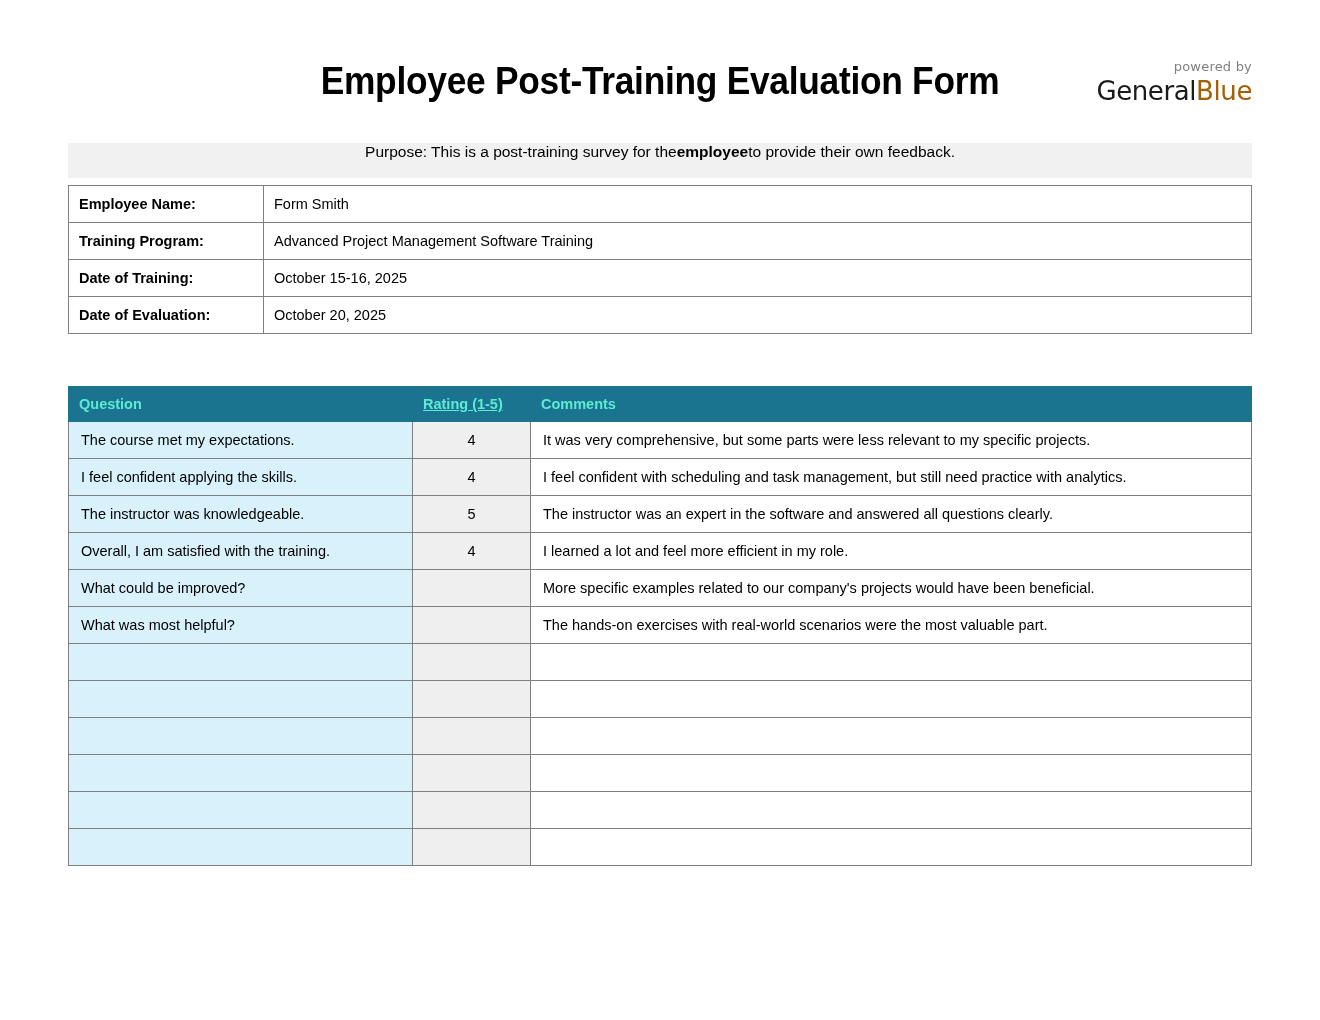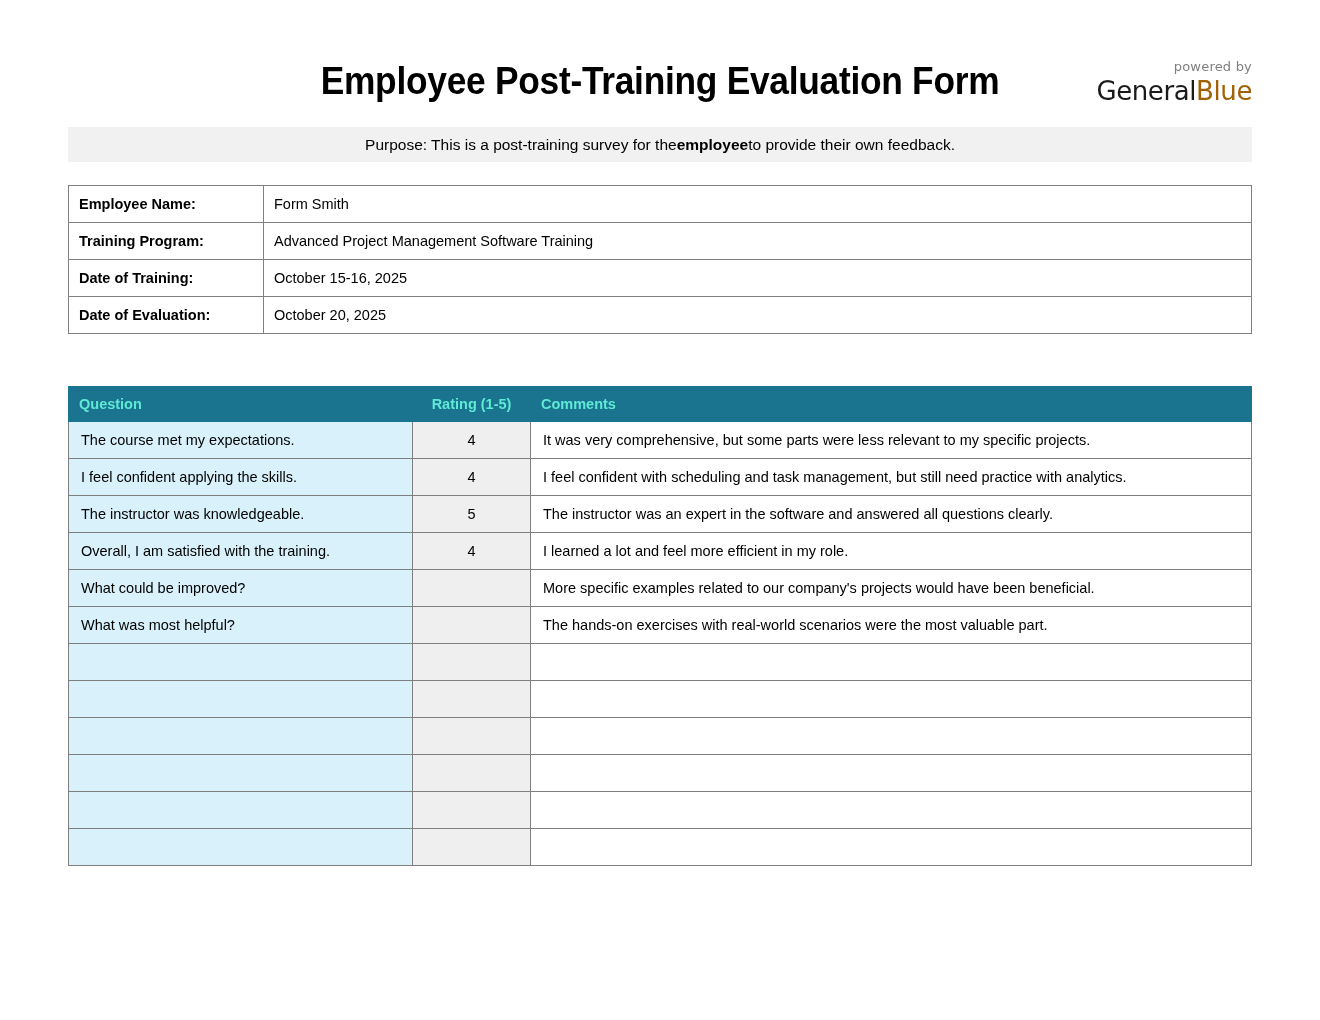--- a/index.html
+++ b/index.html
@@ -63,26 +63,25 @@
     font-family: "DejaVu Sans", sans-serif;
     white-space: nowrap;
   }
   .brand-general { color: #1a1a1a; }
   .brand-blue { color: #a16207; }
 
   
   .purpose-bar {
     position: absolute;
     left: 68px;
-    top: 127px;
+    top: 143px;
     width: 1184px;
     height: 35px;
     background: #f1f1f1;
     display: flex;
-    align-items: center;
     justify-content: center;
     font-size: 15.5px;
   }
   .purpose-bar b { font-weight: bold; }
 
   
   .info-table {
     position: absolute;
     left: 68px;
     top: 185px;
@@ -117,21 +116,21 @@
     background: #1a7490;
     color: #5eead4;
     font-weight: bold;
     font-size: 14.5px;
     height: 34px;
     padding: 0 10px;
     border: 1px solid #1a7490;
     text-align: left;
     vertical-align: middle;
   }
-  .main-table th.c-rating { text-align: center; }
+  .main-table th.c-rating { text-align: left; text-decoration: underline; }
 
   .main-table td {
     border: 1px solid #7f7f7f;
     height: 36px;
     padding: 0 12px;
     font-size: 14.5px;
     vertical-align: middle;
   }
   .col-question { width: 344px; background: #d9f1fb; }
   .col-rating   { width: 118px; background: #f0efef; text-align: center; }

